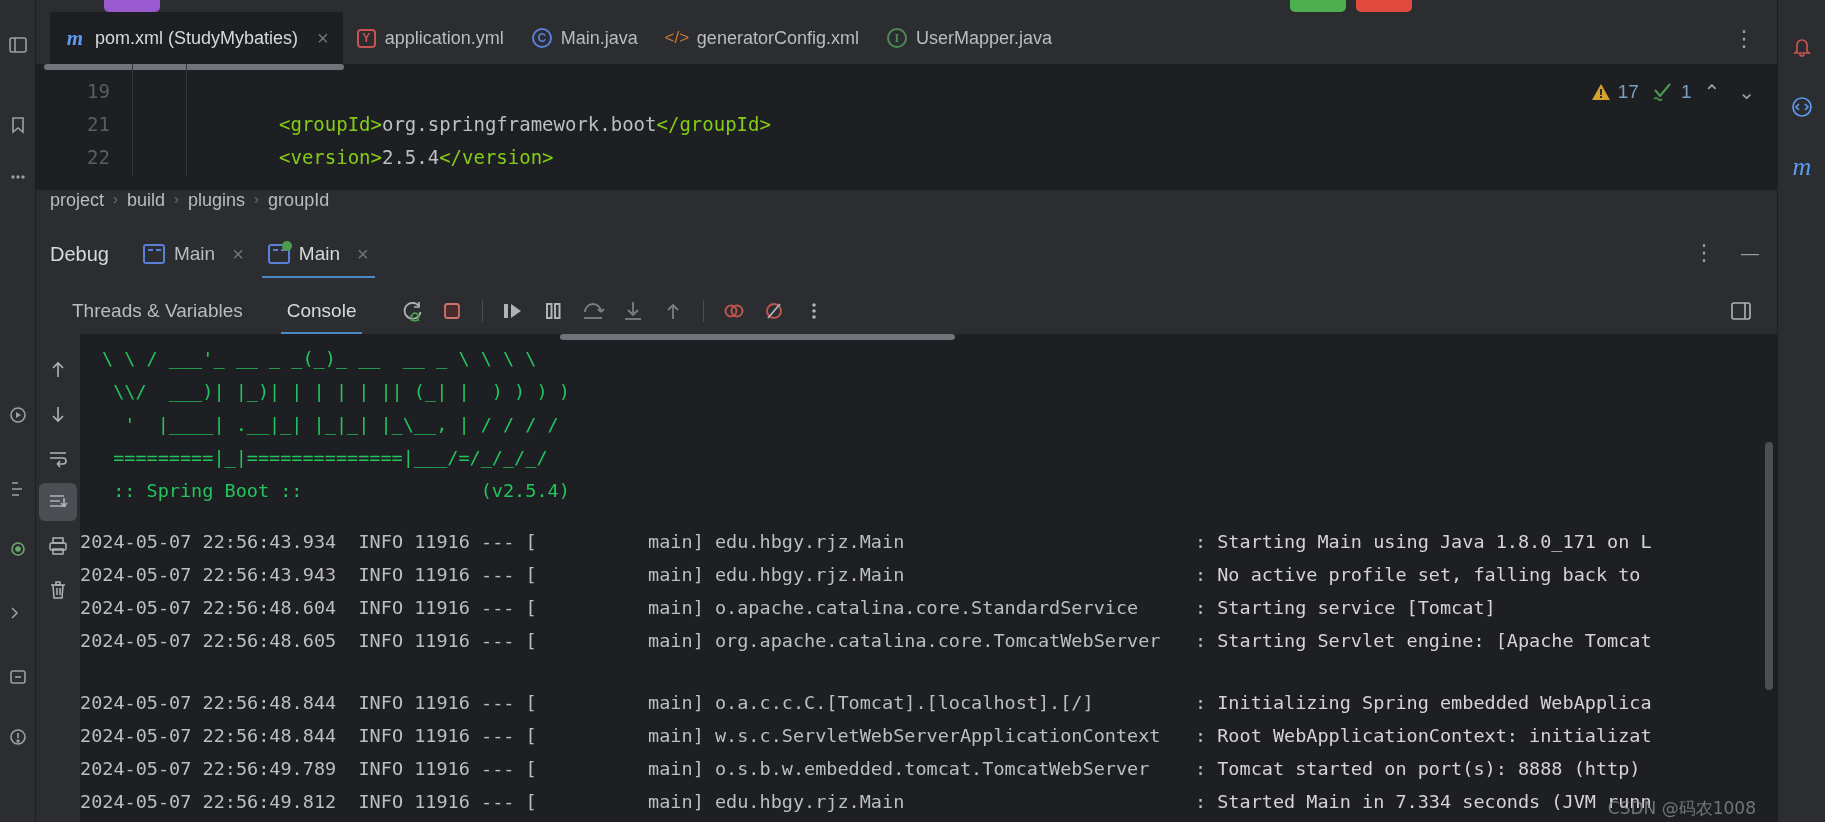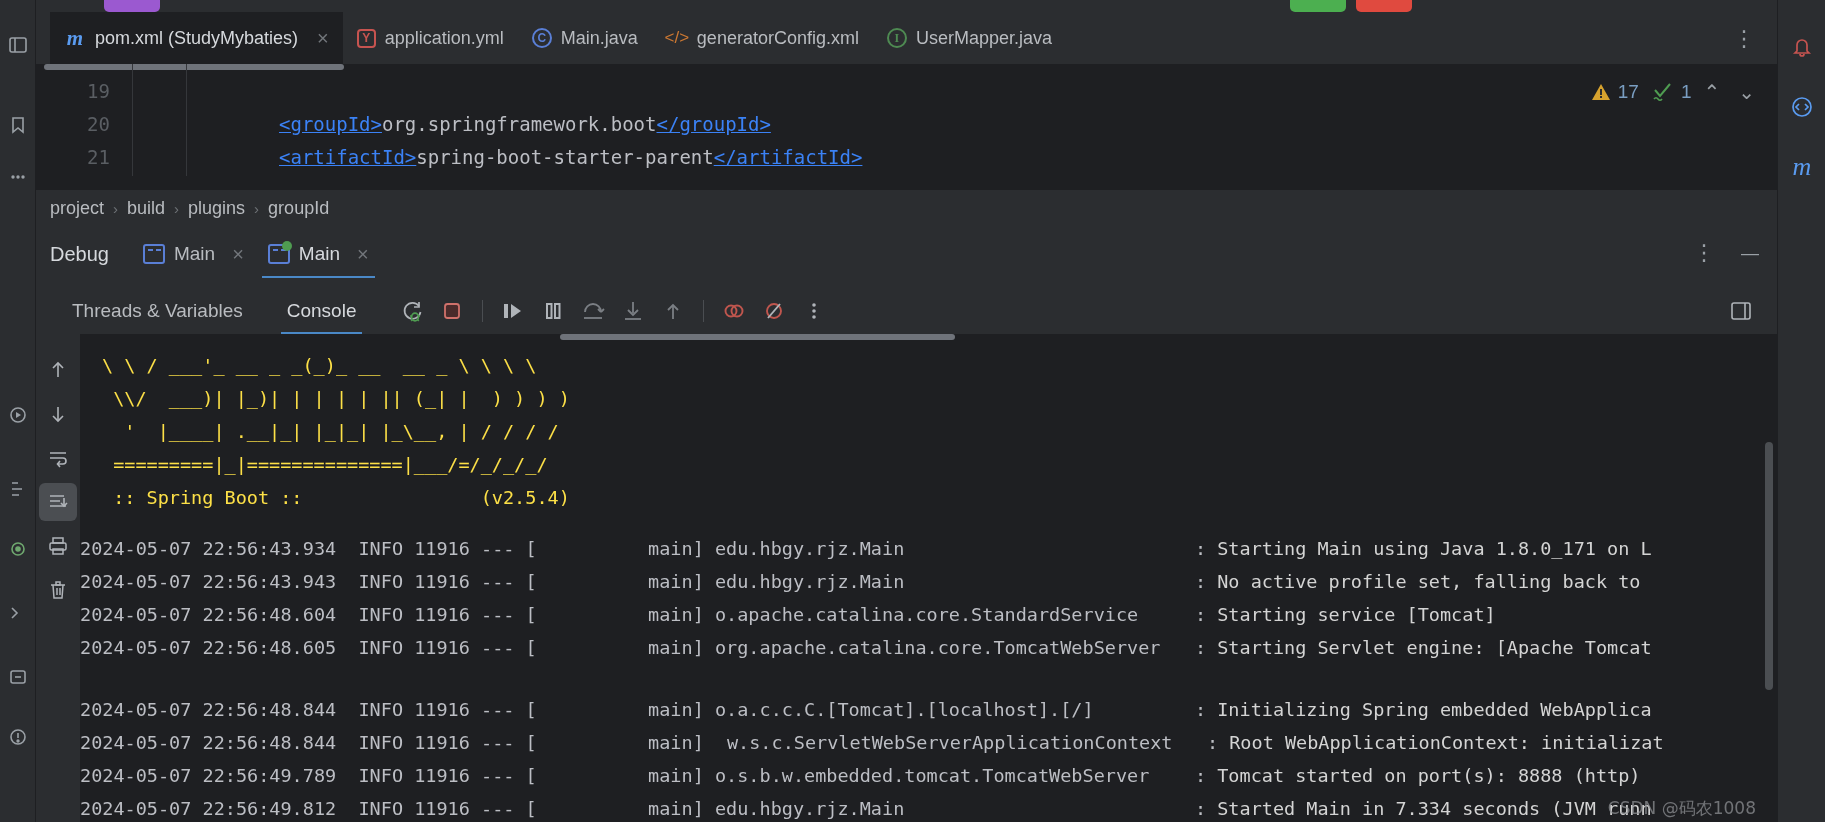--- a/index.html
+++ b/index.html
@@ -67,36 +67,36 @@
   .hscroll {
     position:absolute; left: 8px; top: 0px; height: 6px; width: 300px;
     background: #6f737a; border-radius: 3px;
   }
   .gutter-sep1 { position:absolute; left: 96px; top:0; width:1px; height:126px; background:#35373b; }
   .gutter-sep2 { position:absolute; left: 150px; top:0; width:1px; height:126px; background:#35373b; }
   .code-lines { position:absolute; left:0; top:0; width:100%; font-family:"DejaVu Sans Mono", monospace; font-size:19px; }
   .cline { height: 33px; line-height: 33px; white-space: pre; }
   .lnum { position:absolute; left: 40px; width: 34px; text-align:right; color:#5a5e63; }
   .ctext { position:absolute; left: 243px; }
-  .tk-tag  { color:#3b82f6;text-decoration:underline; }
+  .tk-tag  { color:#84cc16; }
   .tk-txt  { color:#bcbec4; }
 
   
   .inspect {
     position:absolute; right: 16px; top: 16px; display:flex; align-items:center; gap: 6px;
     font-size: 19px; font-family:"Liberation Sans", sans-serif;
   }
   .insp-count { color:#9aa0a6; }
   .insp-count.b { color:#7a9ec2; }
   .chev { color:#9aa0a6; font-size: 20px; padding: 0 6px; }
 
   
   .crumbs {
     position:absolute; left: 36px; top: 190px; width: 1741px; height: 36px;
-    background: #2b2d30; display:flex; align-items:center; padding-left: 14px;
+    background: #2b2d30; display:flex; align-items:flex-start; padding-left: 14px;
     font-size: 18px; color: #b9bcc0; gap: 9px;
   }
   .crumbs .sep { color:#6e7276; font-size:15px; }
 
   
   .debug-header {
     position:absolute; left: 36px; top: 230px; width: 1741px; height: 48px;
     background:#2b2d30; display:flex; align-items:center; padding-left: 14px; gap: 4px;
   }
   .dw-title { font-size: 20px; color:#d6d9dd; font-weight: 500; padding-right: 20px; }
@@ -133,21 +133,21 @@
   }
   .cg-ico { width:44px; height:44px; display:flex; align-items:center; justify-content:center; color:#b0b4b9; }
   .cg-ico.sel { background:#4b4e52; border-radius:6px; width:38px; height:38px; margin: 3px; }
 
   .console {
     position:absolute; left: 80px; top: 334px; width: 1697px; height: 488px;
     background:#1e1f22; overflow:hidden;
     font-family:"DejaVu Sans Mono", monospace; font-size: 18.5px;
   }
   .con-hscroll { position:absolute; left: 480px; top:0; height: 6px; width: 395px; background:#6f737a; border-radius:3px; }
-  .banner { color:#fde047; white-space:pre; padding-left: 22px; padding-top: 15px; line-height: 33px; }
+  .banner { color:#22c55e; white-space:pre; padding-left: 22px; padding-top: 8px; line-height: 33px; }
   .logs { padding-top: 18px; }
   .logrow { white-space: pre; line-height: 33px; color:#bcbec4; }
   .lg-ts   { color:#bcbec4; }
   .lg-lvl  { color:#bcbec4; }
   .lg-thread{ color:#bcbec4; }
   .lg-logger{ color:#bcbec4; }
   .lg-msg  { color:#d4d4d4; }
   .con-vscroll { position:absolute; right: 4px; top: 108px; width: 8px; height: 248px; background:#4b4e52; border-radius:4px; }
 
   .watermark {
@@ -287,24 +287,20 @@
 
     <div class="code-region">
       <div class="hscroll"></div>
       <div class="gutter-sep1"></div>
       <div class="gutter-sep2"></div>
 
       <div class="code-lines" style="top:-22px;">
         <div class="cline">
           <span class="lnum">19</span>
           <span class="ctext"><span class="tk-tag">&lt;groupId&gt;</span><span class="tk-txt">org.springframework.boot</span><span class="tk-tag">&lt;/groupId&gt;</span></span>
-        </div>
-        <div class="cline">
-          <span class="lnum">20</span>
-          <span class="ctext"><span class="tk-tag">&lt;artifactId&gt;</span><span class="tk-txt">spring-boot-starter-parent</span><span class="tk-tag">&lt;/artifactId&gt;</span></span>
         </div>
         <div class="cline">
           <span class="lnum">21</span>
           <span class="ctext"><span class="tk-tag">&lt;version&gt;</span><span class="tk-txt">2.5.4</span><span class="tk-tag">&lt;/version&gt;</span></span>
         </div>
         <div class="cline">
           <span class="lnum">22</span>
           
         </div>
       </div>
@@ -523,21 +519,21 @@
 
       <div class="logrow"><span class="lg-ts">2024-05-07 22:56:43.943</span>  <span class="lg-lvl">INFO</span> <span>11916</span> <span>---</span> [          <span class="lg-thread">main</span>] <span class="lg-logger" style="display:inline-block;width:480px;">edu.hbgy.rjz.Main</span>: <span class="lg-msg">No active profile set, falling back to</span></div>
 
 
       <div class="logrow"><span class="lg-ts">2024-05-07 22:56:48.604</span>  <span class="lg-lvl">INFO</span> <span>11916</span> <span>---</span> [          <span class="lg-thread">main</span>] <span class="lg-logger" style="display:inline-block;width:480px;">o.apache.catalina.core.StandardService</span>: <span class="lg-msg">Starting service [Tomcat]</span></div>
 
       <div class="logrow"><span class="lg-ts">2024-05-07 22:56:48.605</span>  <span class="lg-lvl">INFO</span> <span>11916</span> <span>---</span> [          <span class="lg-thread">main</span>] <span class="lg-logger" style="display:inline-block;width:480px;">org.apache.catalina.core.TomcatWebServer</span>: <span class="lg-msg">Starting Servlet engine: [Apache Tomcat</span></div>
 
       <div class="logrow"><span class="lg-ts">2024-05-07 22:56:48.844</span>  <span class="lg-lvl">INFO</span> <span>11916</span> <span>---</span> [          <span class="lg-thread">main</span>] <span class="lg-logger" style="display:inline-block;width:480px;margin-top:29px;">o.a.c.c.C.[Tomcat].[localhost].[/]</span>: <span class="lg-msg">Initializing Spring embedded WebApplica</span></div>
 
-      <div class="logrow"><span class="lg-ts">2024-05-07 22:56:48.844</span>  <span class="lg-lvl">INFO</span> <span>11916</span> <span>---</span> [          <span class="lg-thread">main</span>] <span class="lg-logger" style="display:inline-block;width:480px;margin-left:12px;">w.s.c.ServletWebServerApplicationContext</span>: <span class="lg-msg">Root WebApplicationContext: initializat</span></div>
+      <div class="logrow"><span class="lg-ts">2024-05-07 22:56:48.844</span>  <span class="lg-lvl">INFO</span> <span>11916</span> <span>---</span> [          <span class="lg-thread">main</span>] <span class="lg-logger" style="display:inline-block;width:480px;">w.s.c.ServletWebServerApplicationContext</span>: <span class="lg-msg">Root WebApplicationContext: initializat</span></div>
 
       <div class="logrow"><span class="lg-ts">2024-05-07 22:56:49.789</span>  <span class="lg-lvl">INFO</span> <span>11916</span> <span>---</span> [          <span class="lg-thread">main</span>] <span class="lg-logger" style="display:inline-block;width:480px;">o.s.b.w.embedded.tomcat.TomcatWebServer</span>: <span class="lg-msg">Tomcat started on port(s): 8888 (http)</span></div>
 
       <div class="logrow"><span class="lg-ts">2024-05-07 22:56:49.812</span>  <span class="lg-lvl">INFO</span> <span>11916</span> <span>---</span> [          <span class="lg-thread">main</span>] <span class="lg-logger" style="display:inline-block;width:480px;">edu.hbgy.rjz.Main</span>: <span class="lg-msg">Started Main in 7.334 seconds (JVM runn</span></div>
     </div>
 
     <div class="con-vscroll"></div>
   </div>
 
   <div class="watermark">CSDN @码农1008</div>

